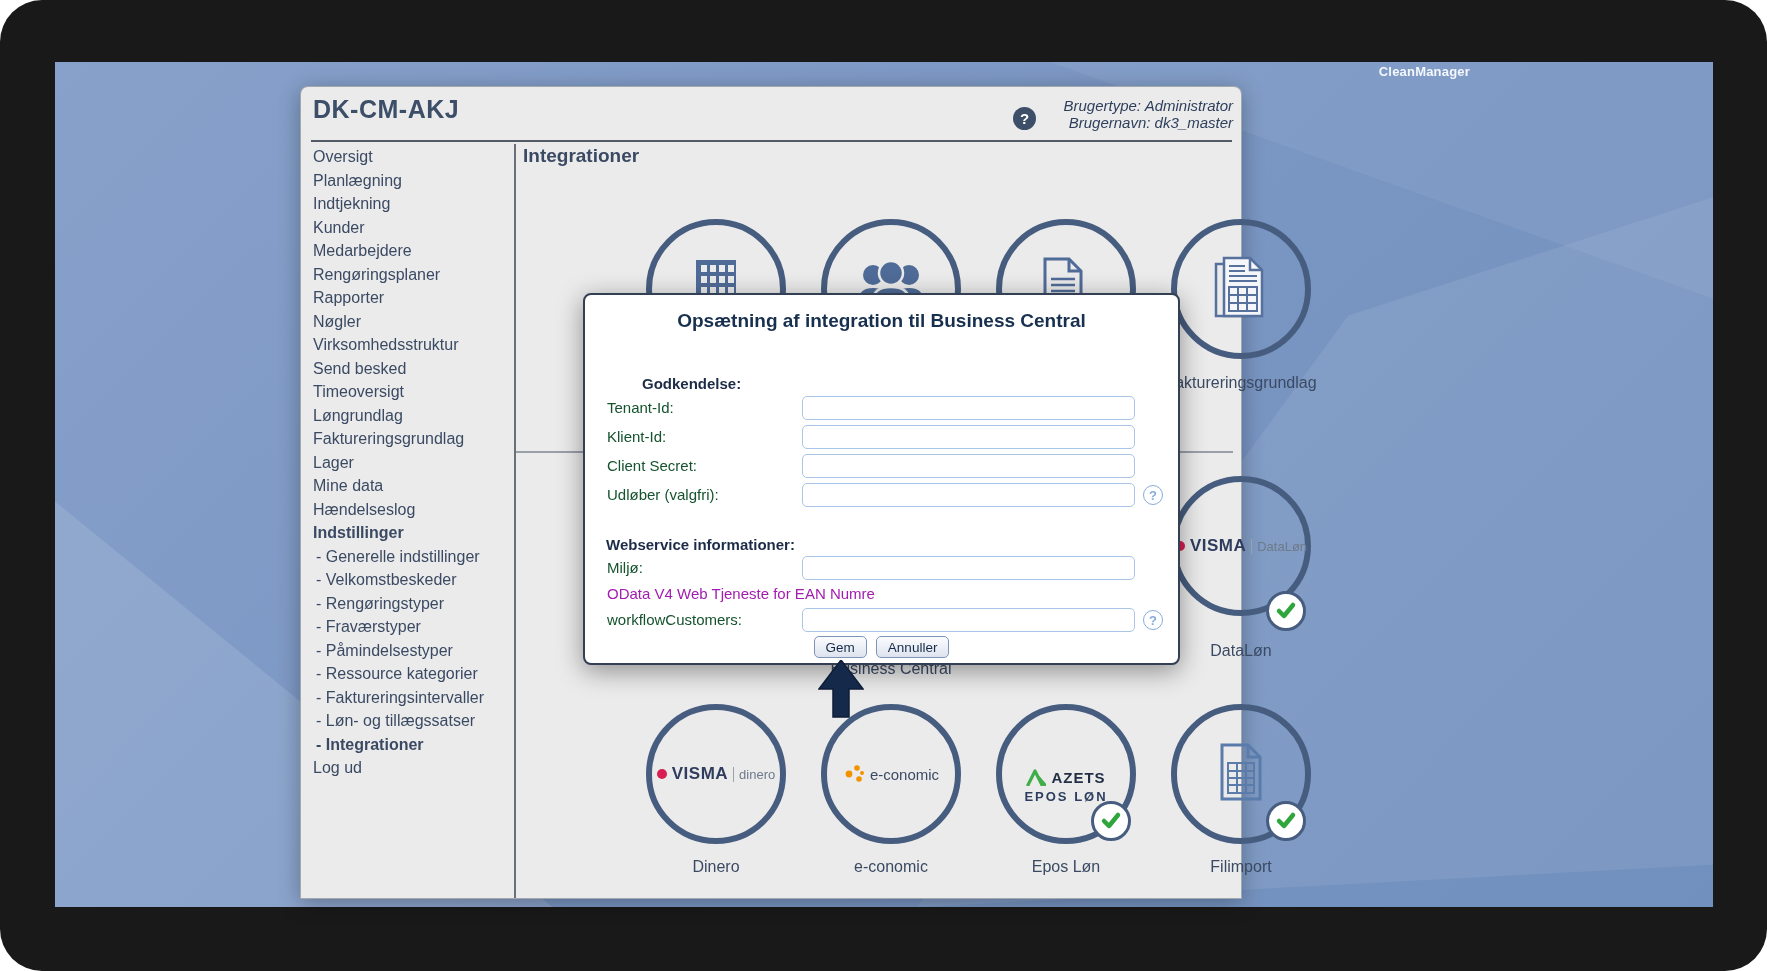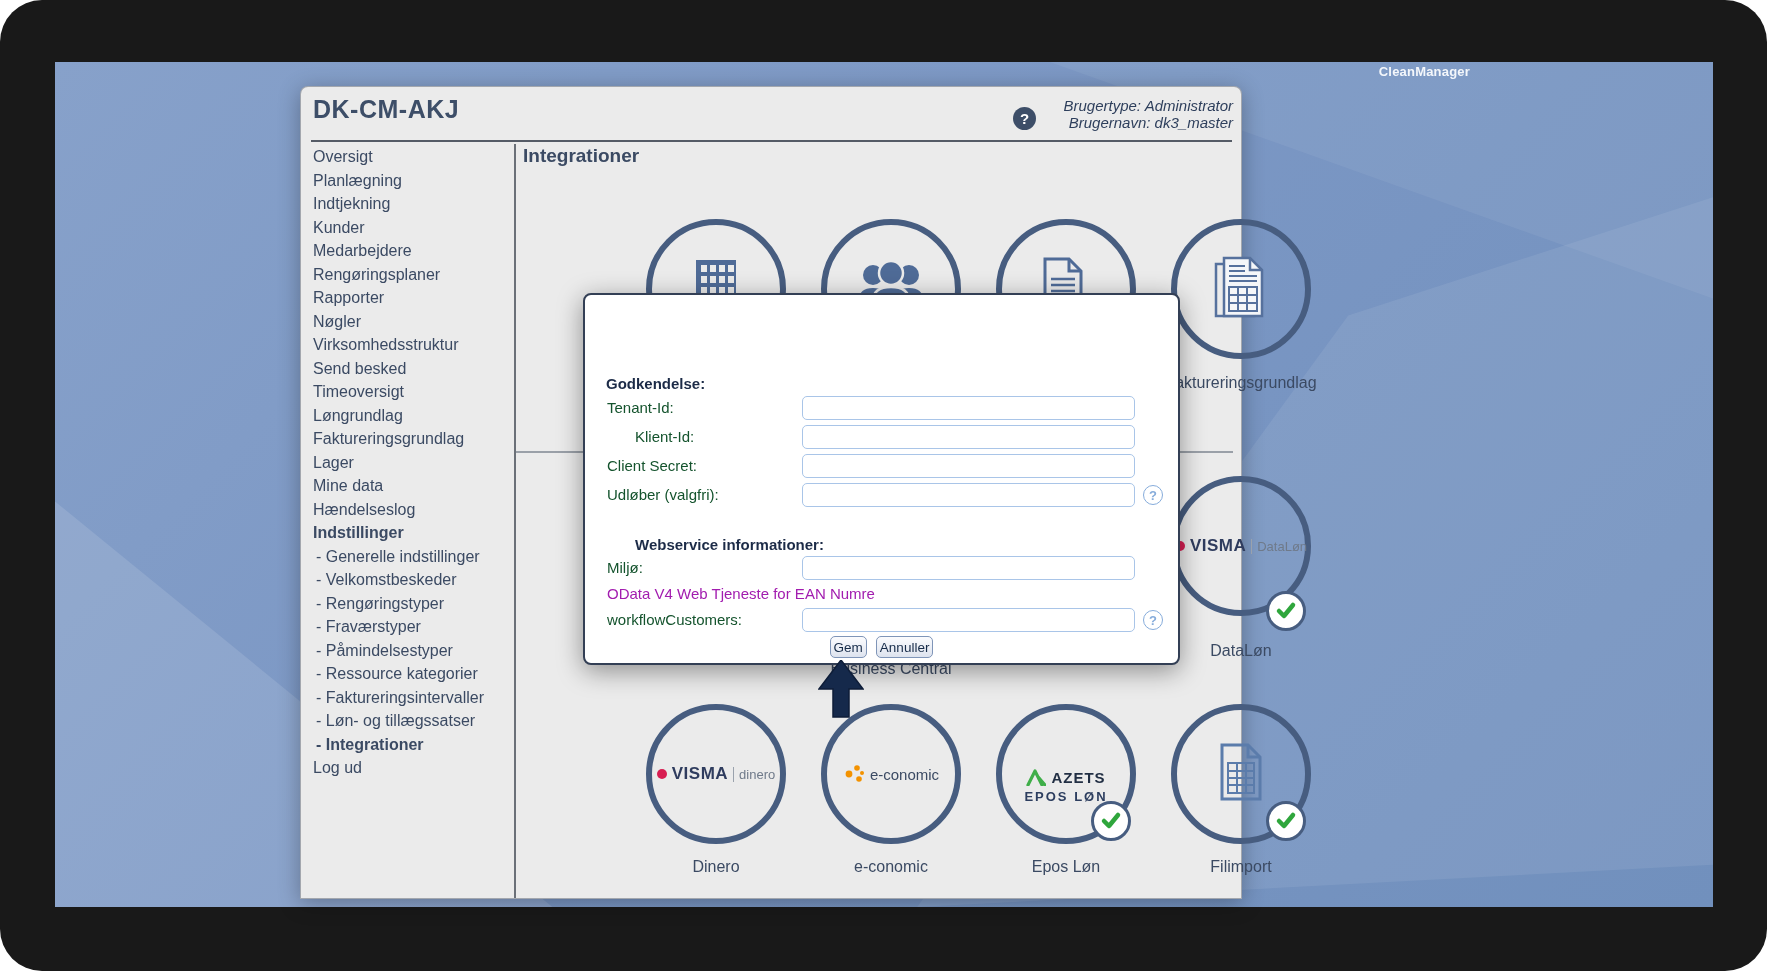--- a/index.html
+++ b/index.html
@@ -62,21 +62,21 @@
                font-size:19px;font-weight:bold;color:#18304f;}
   .sec-head{position:absolute;left:21px;font-size:15px;font-weight:bold;color:#1c2b47;}
   .f-label{position:absolute;left:22px;font-size:15px;color:#14532d;}
   .f-input{position:absolute;left:217px;width:333px;height:24px;border:1.5px solid #a9c5e8;border-radius:5px;
            background:#fff;font-size:13px;color:#1e2d4a;padding:0 6px;outline:none;}
   .q-help{position:absolute;left:558px;width:20px;height:20px;border-radius:50%;border:1.5px solid #86acdb;
           color:#86acdb;background:#fff;font-size:13px;font-weight:bold;
           display:flex;align-items:center;justify-content:center;cursor:pointer;}
   .note{position:absolute;left:22px;font-size:15px;color:#a21caf;}
   .btn-row{position:absolute;left:0;right:0;top:341px;display:flex;justify-content:center;gap:9px;}
-  .btn{height:22px;padding:0 3px;font-size:13.5px;color:#172c49;border:1.5px solid #7f95b8;border-radius:5px;
+  .btn{height:22px;padding:0 11px;font-size:13.5px;color:#172c49;border:1.5px solid #7f95b8;border-radius:5px;
        background:linear-gradient(#fbfcfe,#dde3ee);cursor:pointer;}
   .cursor-arrow{position:absolute;left:818px;top:660px;z-index:20;}
 </style>
 </head>
 <body>
 
 <div class="scene">
   <div class="bezel"></div>
 
   <div class="desktop">
@@ -293,37 +293,38 @@
     </div>
     <div class="badge" style="left:965px;top:714px;">
       <svg width="22" height="22" viewBox="0 0 22 22">
         <polyline points="4,11 9,16 18,5" fill="none" stroke="#2fa63c" stroke-width="4.5" stroke-linecap="round" stroke-linejoin="round"></polyline>
       </svg>
     </div>
     <div class="tile-label" style="left:840px;top:771px;">Filimport</div>
   </div>
 
   <div class="modal">
-
-    <div class="sec-head" style="top:80px;">Godkendelse:</div>
+    <div class="modal-title">Opsætning af integration til Business Central</div>
+
+    <div class="sec-head" style="top:80px;margin-left:36px;">Godkendelse:</div>
 
     <div class="f-label" style="top:104px;">Tenant-Id:</div>
     <input class="f-input" style="top: 101px;" value="">
 
-    <div class="f-label" style="top:133px;margin-left:28px;">Klient-Id:</div>
+    <div class="f-label" style="top:133px;">Klient-Id:</div>
     <input class="f-input" style="top: 130px;" value="">
 
     <div class="f-label" style="top:162px;">Client Secret:</div>
     <input class="f-input" style="top: 159px;" value="">
 
     <div class="f-label" style="top:191px;">Udløber (valgfri):</div>
     <input class="f-input" style="top: 188px;" value="">
     <div class="q-help" style="top:190px;">?</div>
 
-    <div class="sec-head" style="top:241px;margin-left:29px;">Webservice informationer:</div>
+    <div class="sec-head" style="top:241px;">Webservice informationer:</div>
 
     <div class="f-label" style="top:264px;">Miljø:</div>
     <input class="f-input" style="top: 261px;" value="">
 
     <div class="note" style="top:290px;">OData V4 Web Tjeneste for EAN Numre</div>
 
     <div class="f-label" style="top:316px;">workflowCustomers:</div>
     <input class="f-input" style="top: 313px;" value="">
     <div class="q-help" style="top:315px;">?</div>
 

